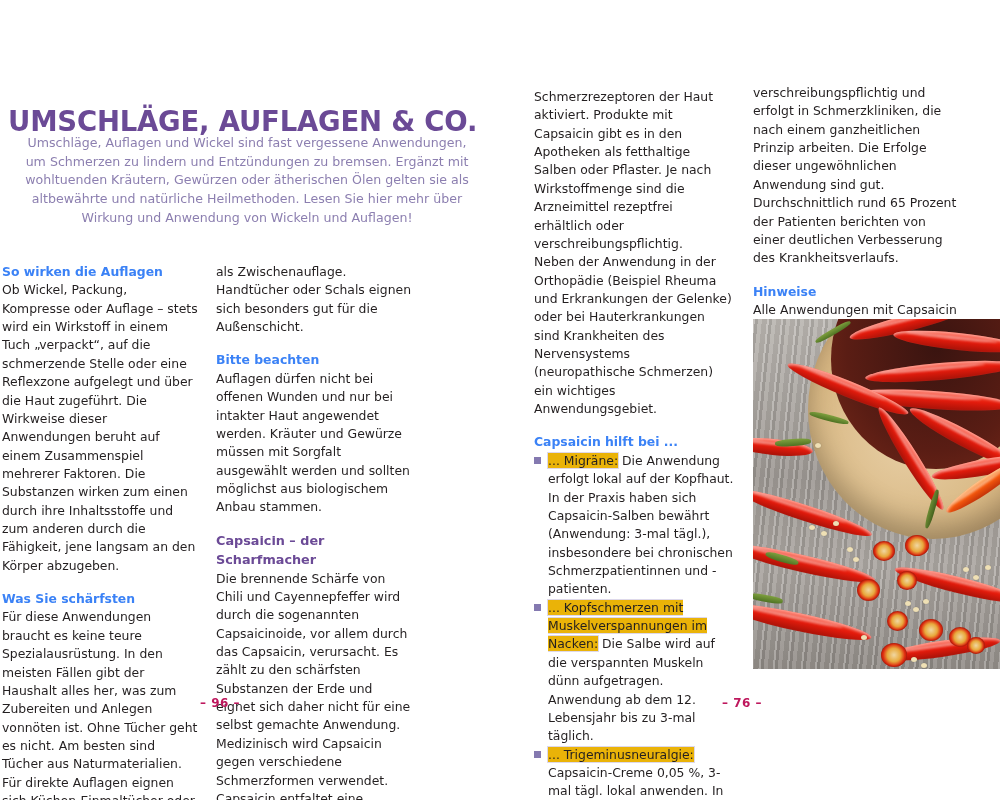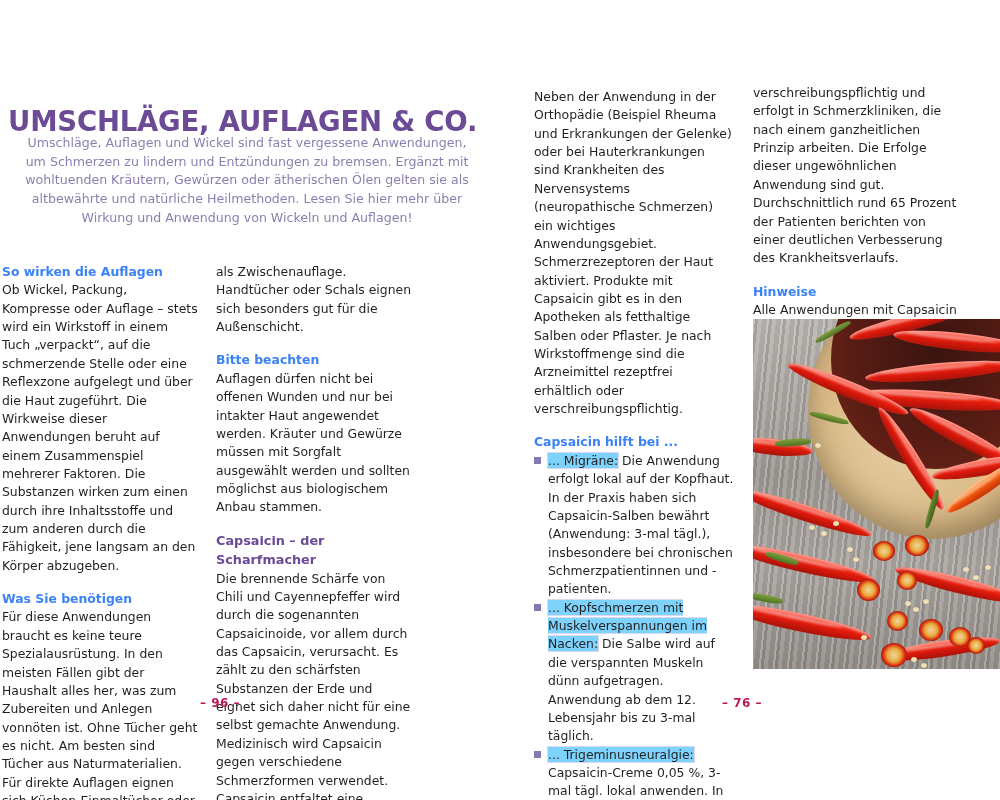--- a/index.html
+++ b/index.html
@@ -93,21 +93,21 @@
   ul.bullets li .marker {
     position: absolute;
     left: 0;
     top: 5px;
     width: 7px;
     height: 7px;
     background: #8479b0;
     display: block;
   }
   .hl {
-    background: #7dd3fc;
+    background: #eab308;
     box-shadow: 0 0 0 1px #ddd8ea;
   }
 
   
   .photo {
     position: absolute;
     left: 753px;
     top: 319px;
     width: 247px;
     height: 350px;
@@ -192,37 +192,37 @@
 <div class="spread">
 
   <h1 class="title">UMSCHLÄGE, AUFLAGEN &amp; CO.</h1>
 
   <div class="intro">Umschläge, Auflagen und Wickel sind fast vergessene Anwendungen, um Schmerzen zu lindern und Entzündungen zu bremsen. Ergänzt mit wohltuenden Kräutern, Gewürzen oder ätherischen Ölen gelten sie als altbewährte und natürliche Heilmethoden. Lesen Sie hier mehr über Wirkung und Anwendung von Wickeln und Auflagen!</div>
 
   <div class="col" id="col1">
     <h3 class="sub">So wirken die Auflagen</h3>
     <p>Ob Wickel, Packung, Kompresse oder Auflage – stets wird ein Wirkstoff in einem Tuch „verpackt“, auf die schmerzende Stelle oder eine Reflexzone aufgelegt und über die Haut zugeführt. Die Wirkweise dieser Anwendungen beruht auf einem Zusammenspiel mehrerer Faktoren. Die Substanzen wirken zum einen durch ihre Inhaltsstoffe und zum anderen durch die Fähigkeit, jene langsam an den Körper abzugeben.</p>
     <div class="blockgap"></div>
-    <h3 class="sub">Was Sie benötigen</h3>
+    <h3 class="sub">Was Sie schärfsten</h3>
     <p>Für diese Anwendungen braucht es keine teure Spezialausrüstung. In den meisten Fällen gibt der Haushalt alles her, was zum Zubereiten und Anlegen vonnöten ist. Ohne Tücher geht es nicht. Am besten sind Tücher aus Naturmaterialien. Für direkte Auflagen eignen sich Küchen-Einmaltücher oder Papiertaschentücher, die Sie anschließend wegwerfen. Leinen- oder Geschirrtücher aus Baumwolle und Stoffwindeln sind ideal</p>
   </div>
 
   <div class="col" id="col2">
     <p>als Zwischenauflage. Handtücher oder Schals eignen sich besonders gut für die Außenschicht.</p>
     <div class="blockgap"></div>
     <h3 class="sub">Bitte beachten</h3>
     <p>Auflagen dürfen nicht bei offenen Wunden und nur bei intakter Haut angewendet werden. Kräuter und Gewürze müssen mit Sorgfalt ausgewählt werden und sollten möglichst aus biologischem Anbau stammen.</p>
     <div class="blockgap"></div>
     <h3 class="sub-purple">Capsaicin – der Scharfmacher</h3>
     <p>Die brennende Schärfe von Chili und Cayennepfeffer wird durch die sogenannten Capsaicinoide, vor allem durch das Capsaicin, verursacht. Es zählt zu den schärfsten Substanzen der Erde und eignet sich daher nicht für eine selbst gemachte Anwendung. Medizinisch wird Capsaicin gegen verschiedene Schmerzformen verwendet. Capsaicin entfaltet eine schmerzhemmende, gefäßweitende, wärmende und durchblutungsfördernde Wirkung, indem es Hitze- und</p>
   </div>
 
   <div class="col" id="col3">
+    <p>Schmerzrezeptoren der Haut aktiviert. Produkte mit Capsaicin gibt es in den Apotheken als fetthaltige Salben oder Pflaster. Je nach Wirkstoffmenge sind die Arzneimittel rezeptfrei erhältlich oder verschreibungspflichtig.</p>
     <p>Neben der Anwendung in der Orthopädie (Beispiel Rheuma und Erkrankungen der Gelenke) oder bei Hauterkrankungen sind Krankheiten des Nervensystems (neuropathische Schmerzen) ein wichtiges Anwendungsgebiet.</p>
-    <p>Schmerzrezeptoren der Haut aktiviert. Produkte mit Capsaicin gibt es in den Apotheken als fetthaltige Salben oder Pflaster. Je nach Wirkstoffmenge sind die Arzneimittel rezeptfrei erhältlich oder verschreibungspflichtig.</p>
     <div class="blockgap"></div>
     <h3 class="sub">Capsaicin hilft bei ...</h3>
     <ul class="bullets" id="bullet-list">
         <li><span class="marker"></span><span class="hl">... Migräne:</span><span> Die Anwendung erfolgt lokal auf der Kopfhaut. In der Praxis haben sich Capsaicin-Salben bewährt (Anwendung: 3-mal tägl.), insbesondere bei chronischen Schmerzpatientinnen und -patienten.</span></li>
         <li><span class="marker"></span><span class="hl">... Kopfschmerzen mit Muskelverspannungen im Nacken:</span><span> Die Salbe wird auf die verspannten Muskeln dünn aufgetragen. Anwendung ab dem 12. Lebensjahr bis zu 3-mal täglich.</span></li>
         <li><span class="marker"></span><span class="hl">... Trigeminusneuralgie:</span><span> Capsaicin-Creme 0,05 %, 3-mal tägl. lokal anwenden. In einigen Fällen hilft zur Schmerzbesserung auch der Biss in eine scharfe Chilischote.</span></li>
       </ul>
   </div>
 
   <div class="col" id="col4">

